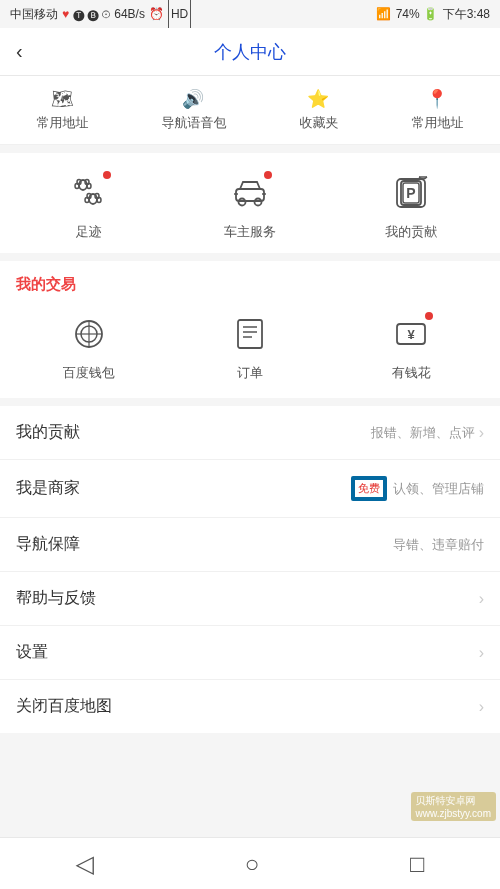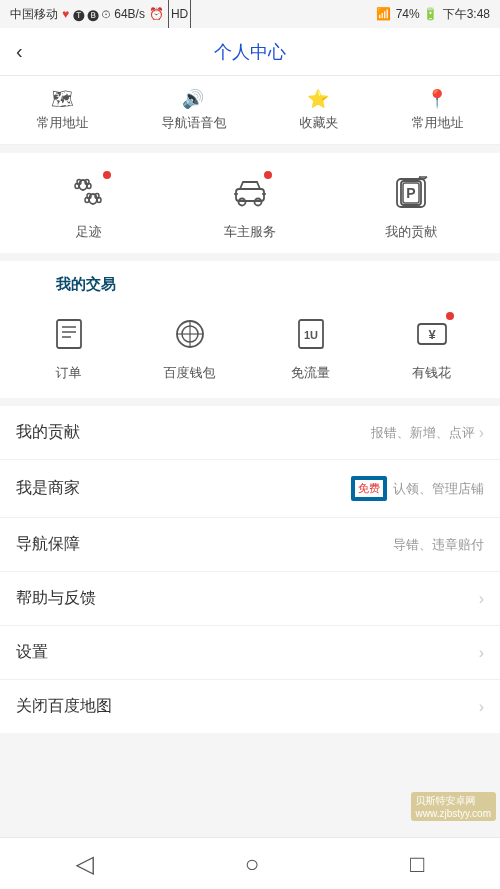--- a/index.html
+++ b/index.html
@@ -116,22 +116,21 @@
 
     
     .section-block {
       background: #fff;
       margin-top: 8px;
     }
     .section-title {
       padding: 14px 16px 8px;
       font-size: 15px;
       font-weight: 600;
-      color: #0c4a6e;
-      margin-left: 40px;
+      color: #ef4444;
     }
     .transaction-grid {
       display: flex;
       justify-content: space-around;
       padding: 8px 8px 16px;
     }
 
     
     .list-section {
       background: #fff;
@@ -307,50 +306,41 @@
   </div>
 </div>
 
 <div class="section-block">
   <div class="section-title">我的交易</div>
   <div class="transaction-grid">
 
     <div class="icon-item">
       <div class="icon-wrapper">
         <svg class="icon-svg" viewBox="0 0 36 36">
+          <circle cx="18" cy="18" r="13" fill="none" stroke="#555" stroke-width="1.8"></circle>
+          <circle cx="18" cy="18" r="8" fill="none" stroke="#555" stroke-width="1.5"></circle>
+          <line x1="18" y1="5" x2="18" y2="31" stroke="#555" stroke-width="1.2"></line>
+          <line x1="5" y1="18" x2="31" y2="18" stroke="#555" stroke-width="1.2"></line>
+        </svg>
+      </div>
+      <span>百度钱包</span>
+    </div>
+
+    <div class="icon-item">
+      <div class="icon-wrapper">
+        <svg class="icon-svg" viewBox="0 0 36 36">
           <rect x="6" y="4" width="24" height="28" rx="2" fill="none" stroke="#555" stroke-width="1.8"></rect>
           <line x1="11" y1="11" x2="25" y2="11" stroke="#555" stroke-width="1.5"></line>
           <line x1="11" y1="16" x2="25" y2="16" stroke="#555" stroke-width="1.5"></line>
           <line x1="11" y1="21" x2="20" y2="21" stroke="#555" stroke-width="1.5"></line>
         </svg>
       </div>
       <span>订单</span>
     </div>
 
-    <div class="icon-item">
-      <div class="icon-wrapper">
-        <svg class="icon-svg" viewBox="0 0 36 36">
-          <circle cx="18" cy="18" r="13" fill="none" stroke="#555" stroke-width="1.8"></circle>
-          <circle cx="18" cy="18" r="8" fill="none" stroke="#555" stroke-width="1.5"></circle>
-          <line x1="18" y1="5" x2="18" y2="31" stroke="#555" stroke-width="1.2"></line>
-          <line x1="5" y1="18" x2="31" y2="18" stroke="#555" stroke-width="1.2"></line>
-        </svg>
-      </div>
-      <span>百度钱包</span>
-    </div>
-
-    <div class="icon-item">
-      <div class="icon-wrapper">
-        <svg class="icon-svg" viewBox="0 0 36 36">
-          <rect x="6" y="4" width="24" height="28" rx="2" fill="none" stroke="#555" stroke-width="1.8"></rect>
-          <text x="18" y="23" text-anchor="middle" font-size="11" font-weight="bold" fill="#555" font-family="sans-serif">1U</text>
-        </svg>
-      </div>
-      <span>免流量</span>
-    </div>
 
     <div class="icon-item">
       <div class="icon-wrapper">
         <svg class="icon-svg" viewBox="0 0 36 36">
           <rect x="4" y="8" width="28" height="20" rx="3" fill="none" stroke="#555" stroke-width="1.8"></rect>
           <text x="18" y="23" text-anchor="middle" font-size="13" font-weight="bold" fill="#555" font-family="sans-serif">¥</text>
         </svg>
         <span class="red-dot"></span>
       </div>
       <span>有钱花</span>

